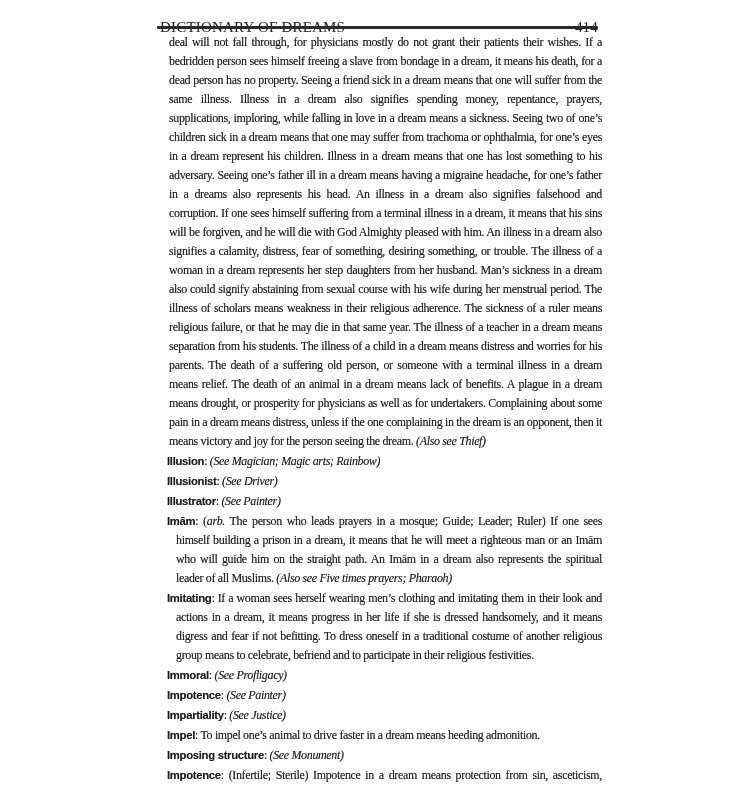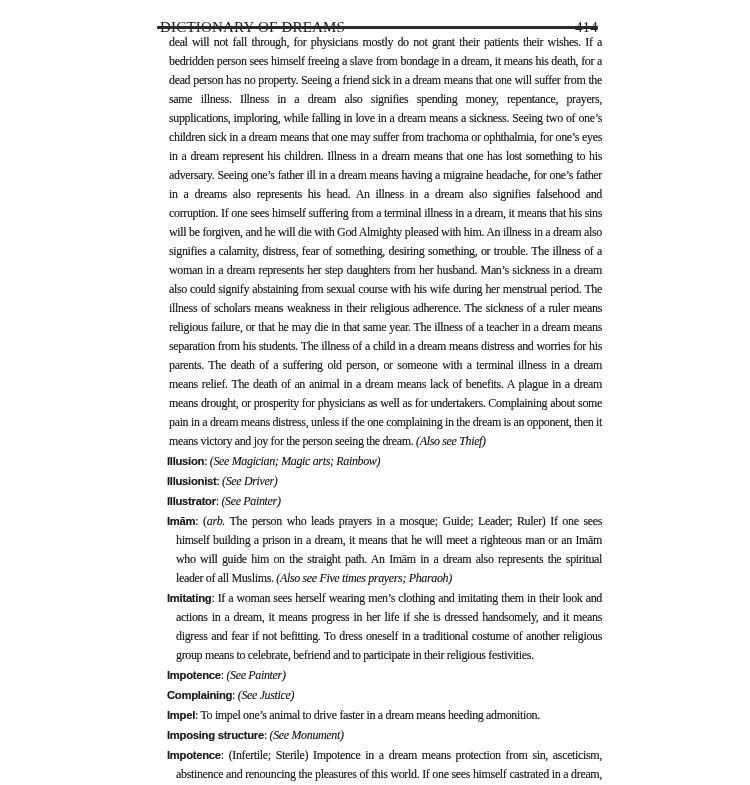--- a/index.html
+++ b/index.html
@@ -75,19 +75,20 @@
     <span>414</span>
   </div>
   <div class="header-rule"></div>
   <div class="content">
       <p class="continuation"><span class="normal">deal will not fall through, for physicians mostly do not grant their patients their wishes. If a bedridden person sees himself freeing a slave from bondage in a dream, it means his death, for a dead person has no property. Seeing a friend sick in a dream means that one will suffer from the same illness. Illness in a dream also signifies spending money, repentance, prayers, supplications, imploring, while falling in love in a dream means a sickness. Seeing two of one’s children sick in a dream means that one may suffer from trachoma or ophthalmia, for one’s eyes in a dream represent his children. Illness in a dream means that one has lost something to his adversary. Seeing one’s father ill in a dream means having a migraine headache, for one’s father in a dreams also represents his head. An illness in a dream also signifies falsehood and corruption. If one sees himself suffering from a terminal illness in a dream, it means that his sins will be forgiven, and he will die with God Almighty pleased with him. An illness in a dream also signifies a calamity, distress, fear of something, desiring something, or trouble. The illness of a woman in a dream represents her step daughters from her husband. Man’s sickness in a dream also could signify abstaining from sexual course with his wife during her menstrual period. The illness of scholars means weakness in their religious adherence. The sickness of a ruler means religious failure, or that he may die in that same year. The illness of a teacher in a dream means separation from his students. The illness of a child in a dream means distress and worries for his parents. The death of a suffering old person, or someone with a terminal illness in a dream means relief. The death of an animal in a dream means lack of benefits. A plague in a dream means drought, or prosperity for physicians as well as for undertakers. Complaining about some pain in a dream means distress, unless if the one complaining in the dream is an opponent, then it means victory and joy for the person seeing the dream. </span><span class="italic">(Also see Thief)</span></p>
       <p class="entry"><span class="bold">Illusion</span><span class="normal">: </span><span class="italic">(See Magician; Magic arts; Rainbow)</span></p>
       <p class="entry"><span class="bold">Illusionist</span><span class="normal">: </span><span class="italic">(See Driver)</span></p>
       <p class="entry"><span class="bold">Illustrator</span><span class="normal">: </span><span class="italic">(See Painter)</span></p>
       <p class="entry"><span class="bold">Imām</span><span class="normal">: (</span><span class="italic">arb.</span><span class="normal"> The person who leads prayers in a mosque; Guide; Leader; Ruler) If one sees himself building a prison in a dream, it means that he will meet a righteous man or an Imām who will guide him on the straight path. An Imām in a dream also represents the spiritual leader of all Muslims. </span><span class="italic">(Also see Five times prayers; Pharaoh)</span></p>
       <p class="entry"><span class="bold">Imitating</span><span class="normal">: If a woman sees herself wearing men’s clothing and imitating them in their look and actions in a dream, it means progress in her life if she is dressed handsomely, and it means digress and fear if not befitting. To dress oneself in a traditional costume of another religious group means to celebrate, befriend and to participate in their religious festivities.</span></p>
+      <p class="entry"><span class="bold">Immoral</span><span class="normal">: </span><span class="italic">(See Profligacy)</span></p>
       <p class="entry"><span class="bold">Impotence</span><span class="normal">: </span><span class="italic">(See Painter)</span></p>
-      <p class="entry"><span class="bold">Complaining</span><span class="normal">: </span><span class="italic">(See Justice)</span></p>
+      <p class="entry"><span class="bold">Impartiality</span><span class="normal">: </span><span class="italic">(See Justice)</span></p>
       <p class="entry"><span class="bold">Impel</span><span class="normal">: To impel one’s animal to drive faster in a dream means heeding admonition.</span></p>
       <p class="entry"><span class="bold">Imposing structure</span><span class="normal">: </span><span class="italic">(See Monument)</span></p>
       <p class="entry"><span class="bold">Impotence</span><span class="normal">: (Infertile; Sterile) Impotence in a dream means protection from sin, asceticism, abstinence and renouncing the pleasures of this world. If one sees himself castrated in a dream, it means that he will gain power and fame. If one marries a woman and finds himself incapable of performing sexual intercourse</span></p>
     </div>
 </div>
 
 </body></html>

